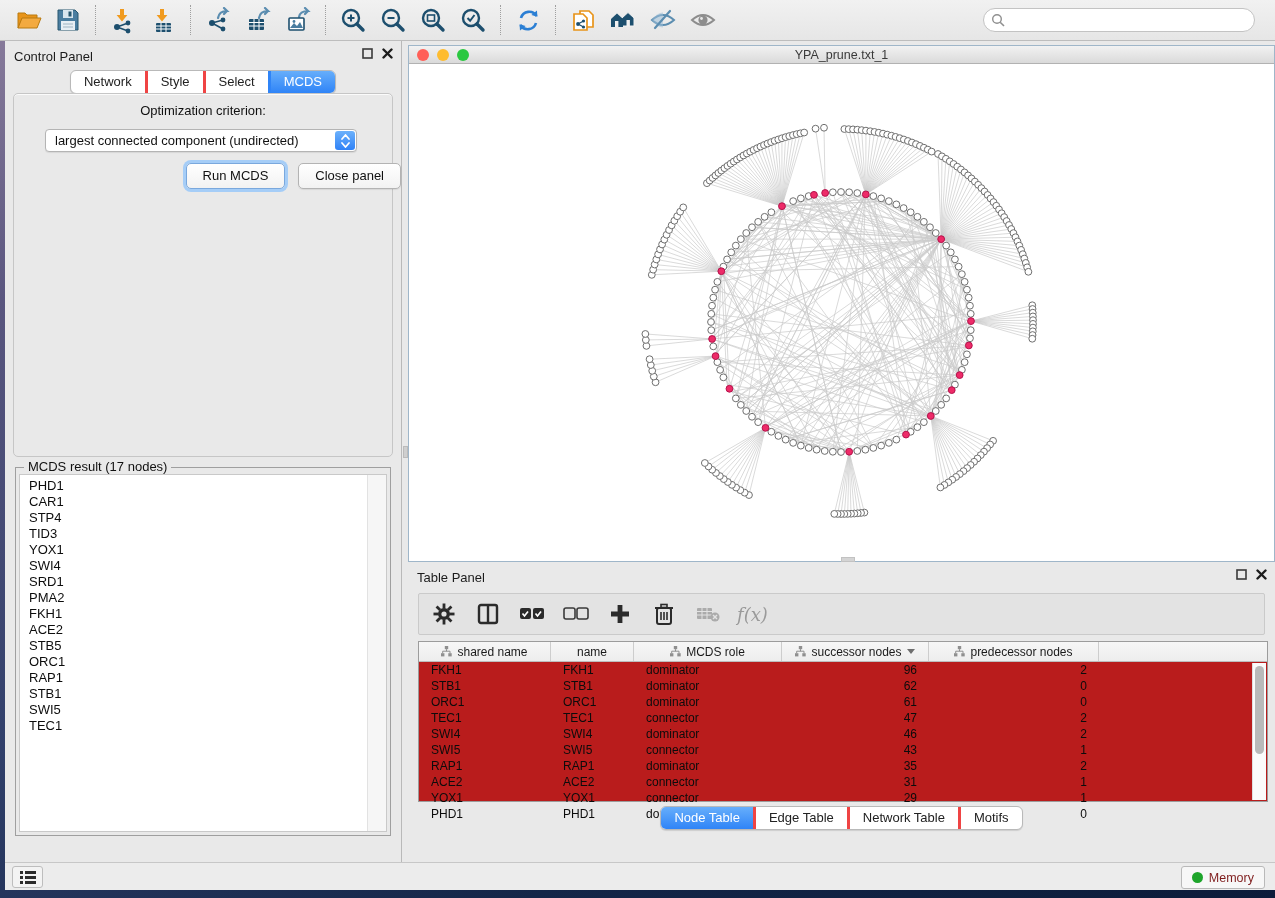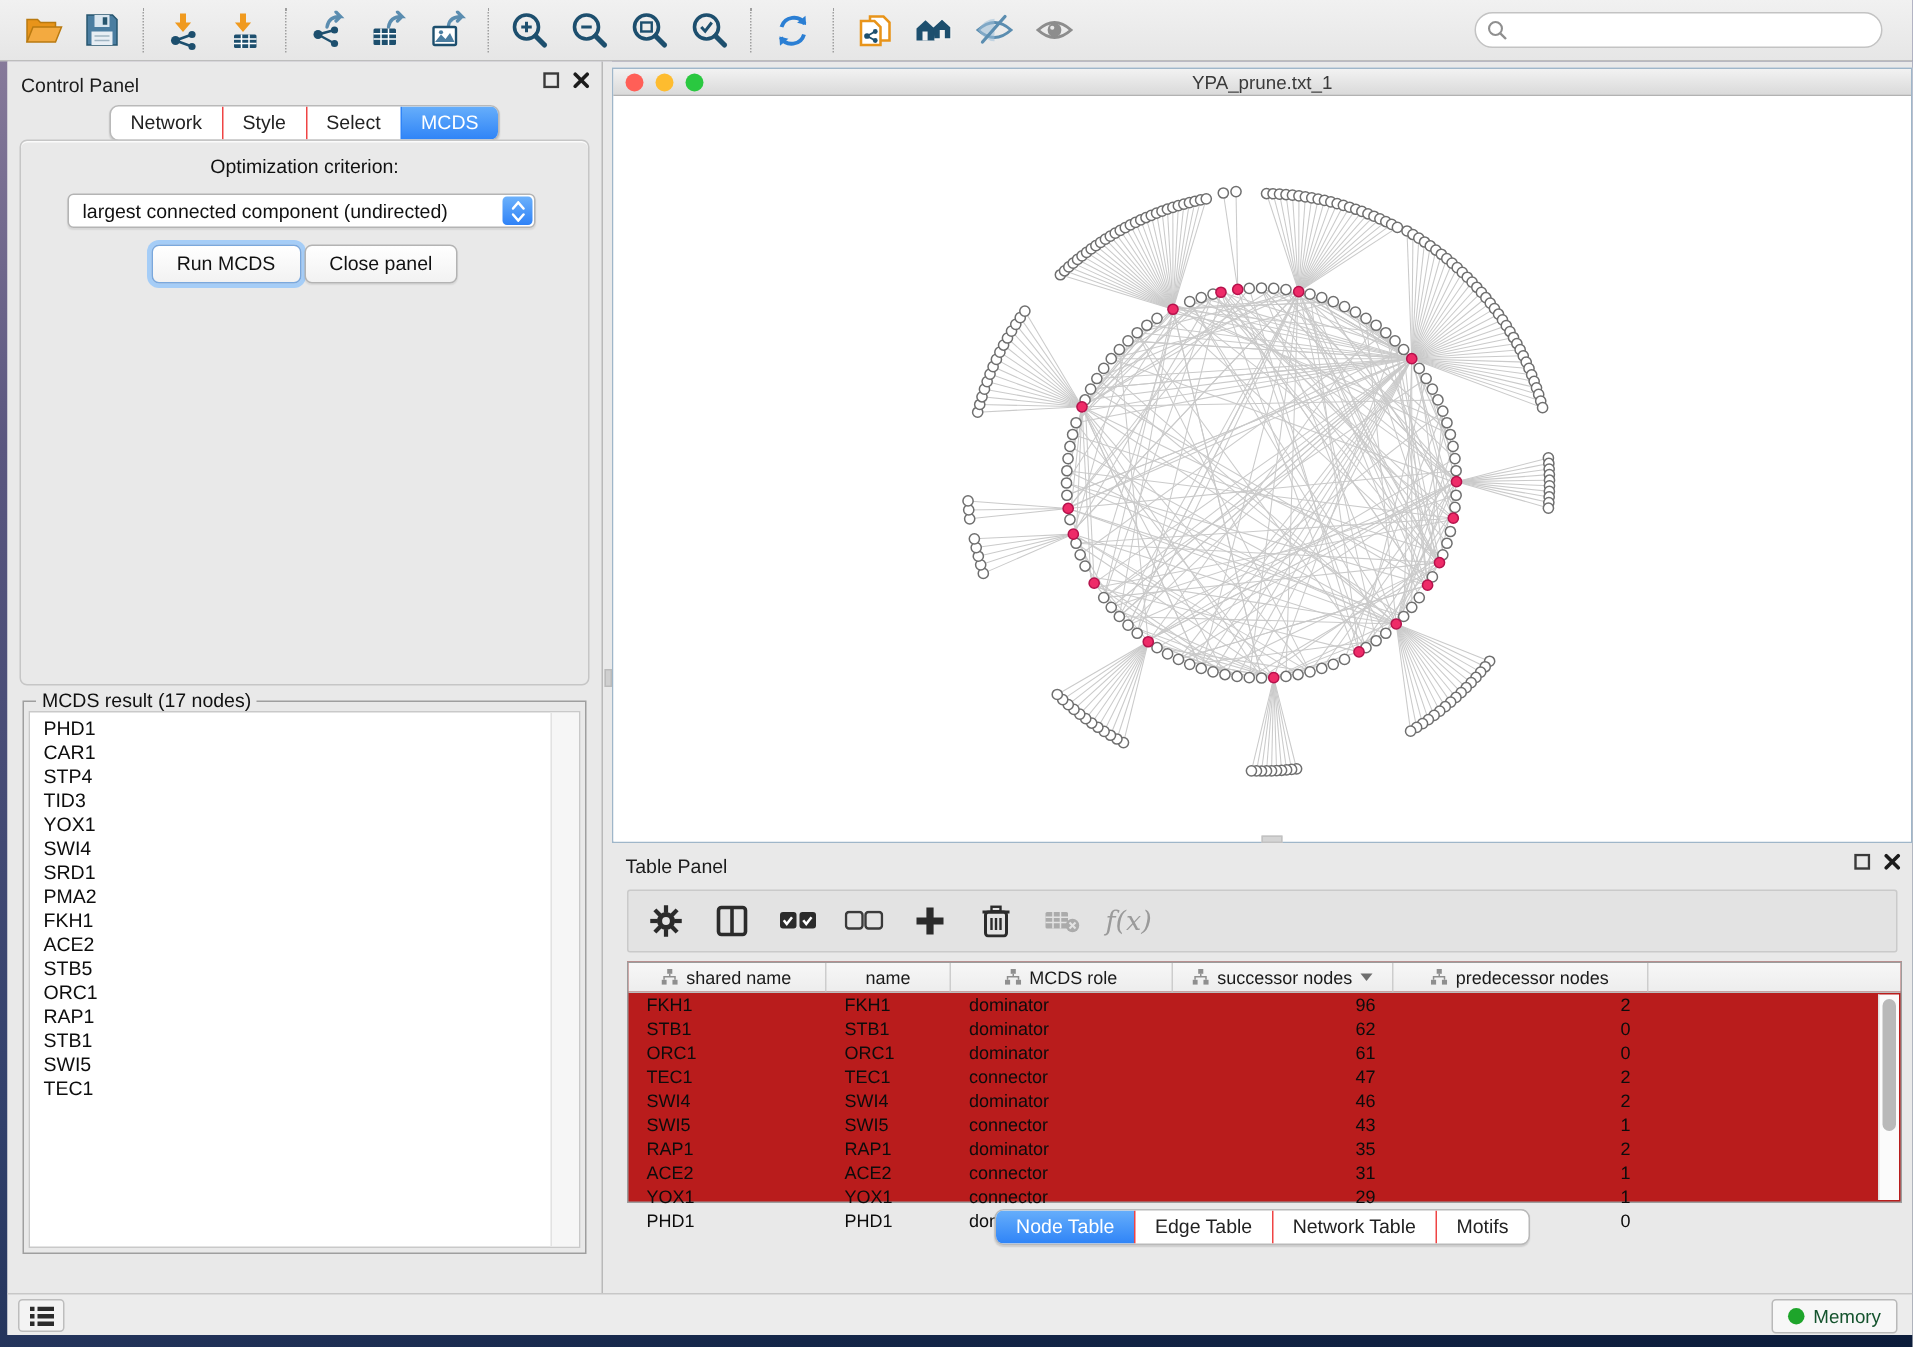--- a/index.html
+++ b/index.html
@@ -21,32 +21,32 @@
   
   .main { position:absolute; left:5px; top:41px; right:0; bottom:8px; background:#e9e9e9; }
 
   
   .cpanel { position:absolute; left:0; top:0; width:396px; bottom:28px; background:#e9e9e9; }
   .panel-title { position:absolute; left:9px; top:8px; font-size:13px; color:#1c1c1c; }
   .panel-ctrls { position:absolute; right:8px; top:7px; display:flex; gap:9px; align-items:center; }
   .tabs-row { position:absolute; left:0; top:29px; width:100%; display:flex; justify-content:center; }
   .segctl { display:inline-flex; background:#fff; border:1px solid #b9b9b9; border-radius:6px;
     overflow:hidden; box-shadow:0 1px 1px rgba(0,0,0,.12); }
-  .segctl .seg { font-size:13px; color:#222; padding:3px 13px 4px; border-left:1px solid #ef4444; cursor:default; }
+  .segctl .seg { font-size:13px; color:#222; padding:3px 13px 4px; border-left:3px solid #ef4444; cursor:default; }
   .segctl .seg:first-child { border-left:none; }
   .segctl .seg.active { background:linear-gradient(#66aefb,#2f84f7); color:#fff; border-left-color:#2f84f7; }
   .inner-panel { position:absolute; left:8px; right:8px; top:52px; height:364px;
     border:1px solid #c6c6c6; border-radius:5px; background:#e9e9e9; box-shadow:inset 0 1px 0 #fbfbfb; }
   .opt-label { position:absolute; left:0; width:100%; top:62px; text-align:center; font-size:13px; color:#111; }
   .combo { position:absolute; left:40px; top:88px; width:312px; height:23px; background:#fff;
     border:1px solid #b4b4b4; border-radius:4px; font-size:13px; color:#111;
     display:flex; align-items:center; padding-left:9px; box-shadow:0 1px 1px rgba(0,0,0,.08); }
   .combo .stepper { position:absolute; right:1px; top:1px; bottom:1px; width:20px; border-radius:3px;
     background:linear-gradient(#6cb1fb,#2f82f7); display:flex; flex-direction:column; align-items:center; justify-content:center; gap:2px; }
-  .btn-row { position:absolute; left:0; width:100%; top:122px; display:flex; justify-content:center; gap:2px; }
+  .btn-row { position:absolute; left:0; width:100%; top:122px; display:flex; justify-content:flex-end; gap:13px; }
   .push-btn { background:linear-gradient(#ffffff,#f2f2f2); border:1px solid #b3b3b3; border-radius:5px;
     font-size:13px; color:#111; padding:4px 16px 5px; box-shadow:0 1px 1px rgba(0,0,0,.08); }
   .push-btn.focused { box-shadow:0 0 0 3px #a5cdf7; border-color:#7aa8dd; }
 
   .groupbox { position:absolute; left:10px; right:10px; top:426px; bottom:26px; border:1px solid #9f9f9f; }
   .groupbox .legend { position:absolute; top:-9px; left:8px; background:#e9e9e9; padding:0 4px; font-size:13px; color:#111; }
   .listbox { position:absolute; left:3px; right:3px; top:6px; bottom:3px; background:#fff; border:1px solid #c9c9c9; overflow:hidden; }
   .listbox .gutter { position:absolute; right:0; top:0; bottom:0; width:19px; background:#f6f6f6; border-left:1px solid #e2e2e2; }
   .list-item { font-size:13px; color:#0d0d0d; line-height:16px; padding-left:9px; }
 
@@ -80,21 +80,21 @@
   .tscroll { position:absolute; right:1px; top:21px; bottom:1px; width:14px; background:#fbfbfb; border-left:1px solid #e0e0e0; }
   .tthumb { position:absolute; left:2px; top:3px; width:9px; height:88px; background:#b9b9b9; border-radius:5px; }
   .sort-caret { width:0; height:0; border-left:4px solid transparent; border-right:4px solid transparent; border-top:5px solid #6e6e6e; }
   .ttabs { position:absolute; left:0; width:100%; bottom:32px; display:flex; justify-content:center; }
 
   
   .statusbar { position:absolute; left:0; right:0; bottom:0; height:28px; background:#ececec; border-top:1px solid #c7c7c7; }
   .stat-btn { position:absolute; left:7px; top:3px; width:31px; height:22px; background:#f3f3f3;
     border:1px solid #bdbdbd; border-radius:3px; display:flex; align-items:center; justify-content:center; }
   .mem-btn { position:absolute; right:10px; top:3px; height:23px; background:#f7f7f7; border:1px solid #b9b9b9;
-    border-radius:3px; display:flex; align-items:center; gap:6px; padding:0 10px; font-size:12.5px; color:#14532d; }
+    border-radius:3px; display:flex; align-items:center; gap:6px; padding:0 10px; font-size:12.5px; color:#7f1d1d; }
   .mem-dot { width:11px; height:11px; border-radius:50%; }
 </style>
 </head>
 <body>
 
 <div class="toolbar">
   <div class="tb-btn">
     <svg width="27" height="27" viewBox="0 0 27 27">
         <path d="M3 21 V6 h7 l2 2 h10 v4" fill="#e8941a" stroke="#b97a10"></path>
         <path d="M3 21 L7 11 h19 l-4 10 Z" fill="#f3aa40" stroke="#b97a10"></path>

